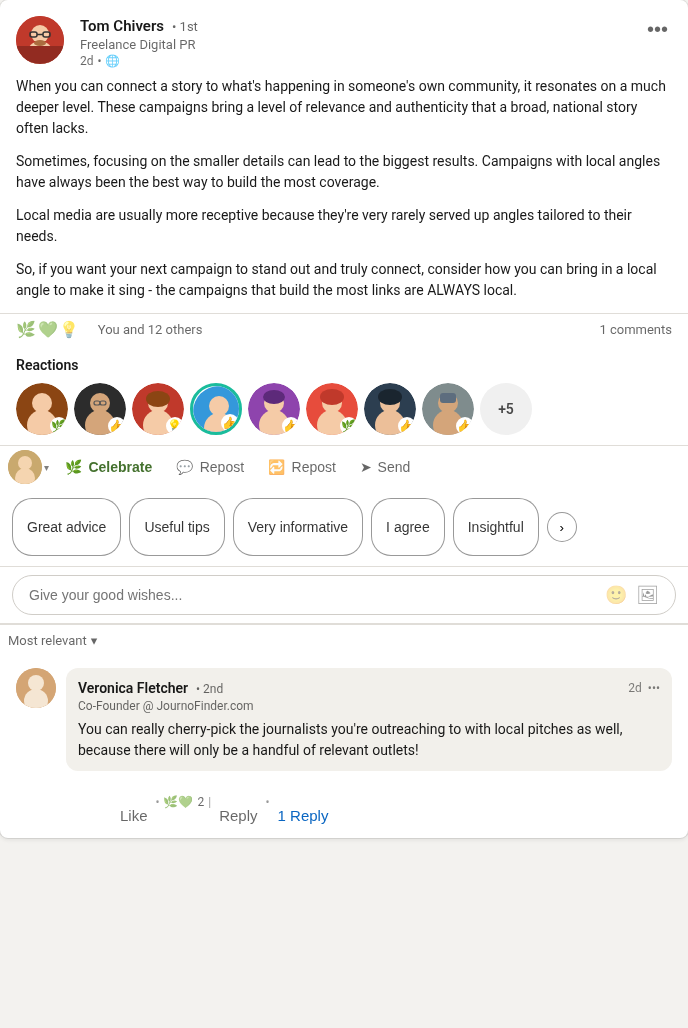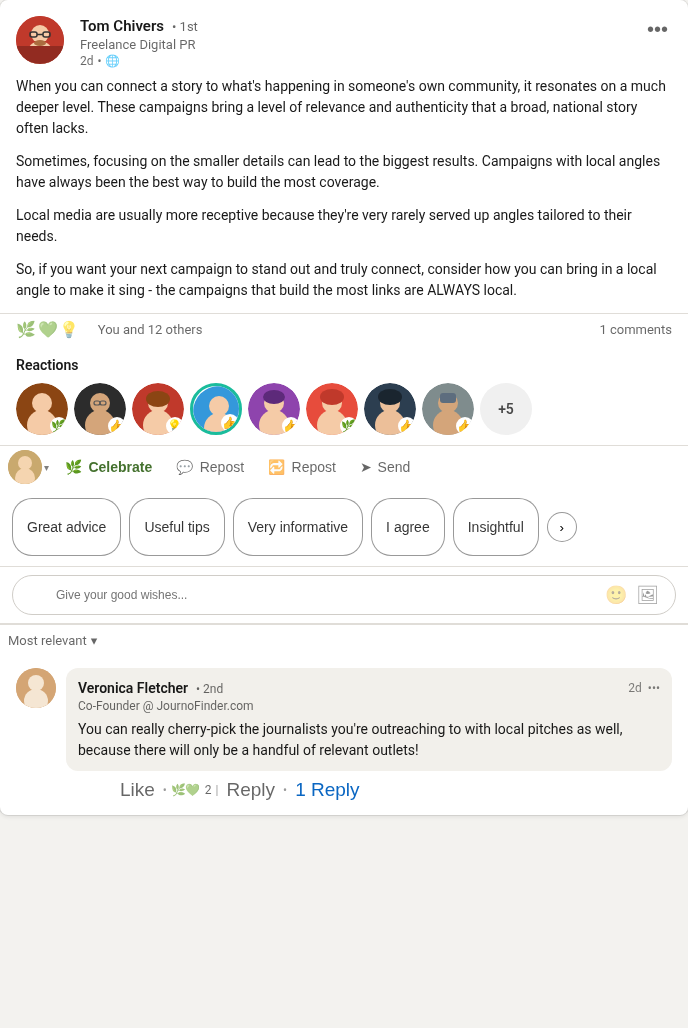--- a/index.html
+++ b/index.html
@@ -254,24 +254,23 @@
       outline: none;
       display: flex;
       align-items: center;
       justify-content: space-between;
       background: white;
     }
     .comment-input input {
       border: none;
       outline: none;
       flex: 1;
-      font-size: 12px;
+      font-size: 14px;
       color: rgba(0,0,0,0.6);
       background: transparent;
-      margin-left: 27px;
     }
     .comment-icons {
       display: flex;
       gap: 8px;
       align-items: center;
     }
     .comment-icon-btn {
       background: none;
       border: none;
       cursor: pointer;
@@ -351,27 +350,28 @@
       line-height: 1.5;
     }
     .comment-actions {
       display: flex;
       align-items: center;
       gap: 0;
       margin-top: 6px;
       padding-left: 50px;
     }
     .comment-action-btn {
-      font-size: 19px;
+      font-size: 15px;
       color: rgba(0,0,0,0.6);
       background: none;
       border: none;
       cursor: pointer;
       padding: 2px 4px;
       font-weight: 500;
+      margin-top: 28px;
     }
     .dot-separator {
       color: rgba(0,0,0,0.4);
       margin: 0 4px;
       font-size: 12px;
     }
     .like-count {
       display: flex;
       align-items: center;
       gap: 4px;

